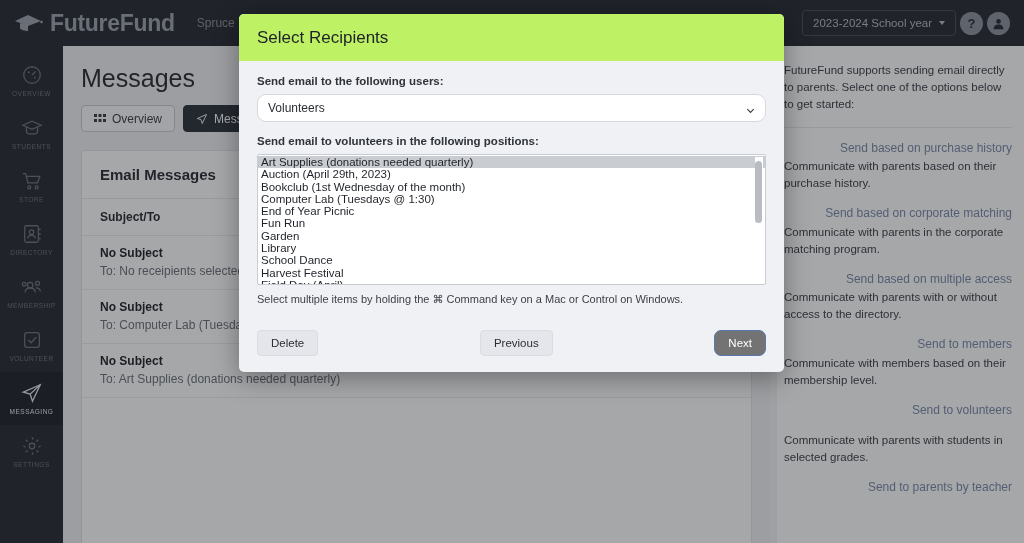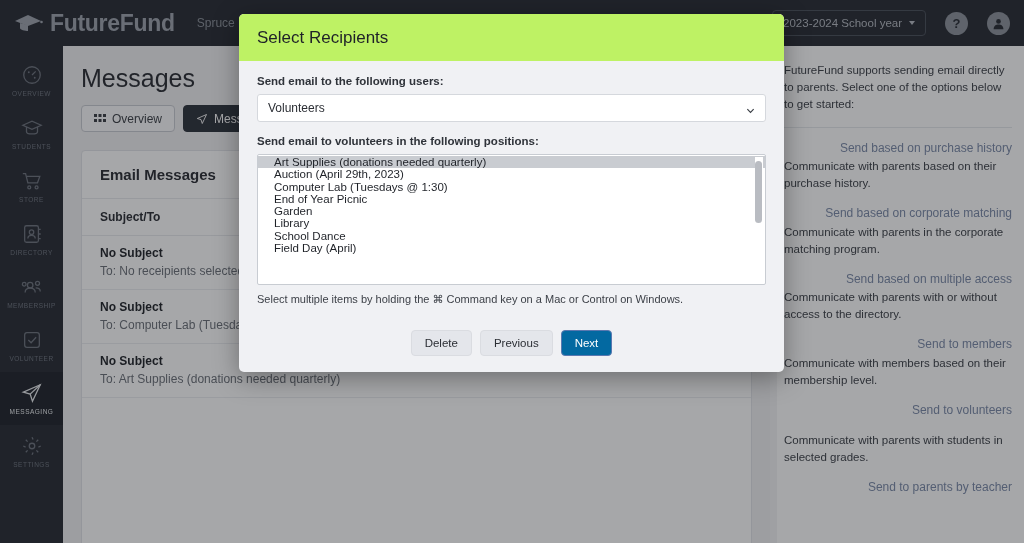--- a/index.html
+++ b/index.html
@@ -14,21 +14,21 @@
   
   .topbar {
     position: absolute; top: 0; left: 0; width: 1024px; height: 46px;
     background: #272b33; display: flex; align-items: center;
     padding: 0 14px; z-index: 5;
   }
   .logo-wrap { display: flex; align-items: center; gap: 6px; }
   .logo-mark { width: 30px; height: 20px; position: relative; }
   .logo-text { font-size: 23px; font-weight: bold; color: #9ea3ad; letter-spacing: -.3px; }
   .org-name { margin-left: 22px; font-size: 12px; color: #8a8f98; }
-  .topbar-right { margin-left: auto; display: flex; align-items: center; gap: 19px; text-align: center; }
+  .topbar-right { margin-left: auto; display: flex; align-items: center; gap: 4px; text-align: center; }
   .year-select {
     border: 1px solid #4a4f59; border-radius: 4px; height: 26px;
     display: flex; align-items: center; padding: 0 10px; gap: 7px;
     font-size: 11.5px; color: #b6bac2; background: transparent;
   }
   .caret-dn { width: 0; height: 0; border-left: 3.5px solid transparent;
     border-right: 3.5px solid transparent; border-top: 4px solid #b6bac2; }
   .circ-icon {
     width: 23px; height: 23px; border-radius: 50%; background: #8d929b;
     display: flex; align-items: center; justify-content: center;
@@ -105,42 +105,42 @@
   .modal {
     position: absolute; top: 14px; left: 239px; width: 545px;
     background: #f0f1f4; border-radius: 5px; z-index: 30;
     box-shadow: 0 6px 26px rgba(0,0,0,.35); overflow: hidden;
   }
   .modal-head { background: #bef264; padding: 14px 18px 13px 18px; }
   .modal-title { font-size: 17px; color: #1f2228; font-weight: normal; }
   .modal-body { padding: 14px 18px 6px 18px; }
   .field-label { font-size: 11.5px; font-weight: bold; color: #2f333a; margin-bottom: 7px; }
   .select-box {
-    height: 28px; background: #fff; border: 1px solid #d5d8dd; border-radius: 3px;
+    height: 28px; background: #fff; border: 1px solid #d5d8dd; border-radius: 9px;
     display: flex; align-items: center; padding: 0 10px;
     font-size: 12px; color: #2b2e34; margin-bottom: 13px;
   }
   .select-box .chev { margin-left: auto; width: 9px; height: 9px; }
   .listbox {
     background: #fff; border: 1px solid #c8ccd2; border-radius: 2px;
     height: 131px; overflow: hidden; position: relative;
   }
   .lb-inner { padding: 1px 0; }
-  .lb-item { font-size: 11.5px; color: #1f2228; padding: 0 16px; height: 12.3px;
+  .lb-item { font-size: 11.5px; color: #1f2228; padding: 0 3px; height: 12.3px;
     line-height: 12.3px; white-space: nowrap; }
   .lb-item.selected { background: #c9ccd1; }
   .lb-scroll { position: absolute; right: 2px; top: 2px; width: 8px; height: 127px; background: #fff; }
   .lb-thumb { position: absolute; right: 1px; top: 4px; width: 7px; height: 62px;
     background: #b9bcc2; border-radius: 4px; }
   .hint { font-size: 11px; color: #3d4148; padding: 8px 0 0 0; }
-  .modal-foot { padding: 18px 18px 16px 18px; display: flex; justify-content: center; gap: 8px; }
+  .modal-foot { padding: 18px 18px 16px 18px; display: flex; justify-content: space-between; gap: 8px; }
   .btn { height: 26px; border-radius: 4px; padding: 0 13px; font-size: 11.5px;
     display: flex; align-items: center; border: 1px solid transparent; }
   .btn-default { background: #e4e6eb; color: #2b2e34; border-color: #dadce1; }
-  .btn-primary { background: #0369a1; color: #fff; border-color: #5a78b0; }
+  .btn-primary { background: #737373; color: #fff; border-color: #5a78b0; border-radius: 7px; }
 </style>
 </head>
 <body>
 
 <div id="app">
 
   <div class="topbar">
     <div class="logo-wrap">
       <span class="logo-mark">
         <svg viewBox="0 0 30 20">
@@ -343,25 +343,28 @@
           <svg viewBox="0 0 10 10" fill="none" stroke="#3a3e45" stroke-width="1.3">
               <path d="M1.5 3.5 L5 7 L8.5 3.5"></path>
             </svg>
         </span>
       </div>
       <div class="field-label">Send email to volunteers in the following positions:</div>
       <div class="listbox">
         <div class="lb-inner">
           <div class="lb-item selected">Art Supplies (donations needed quarterly)</div>
           <div class="lb-item">Auction (April 29th, 2023)</div>
+          <div class="lb-item">Bookclub (1st Wednesday of the month)</div>
           <div class="lb-item">Computer Lab (Tuesdays @ 1:30)</div>
           <div class="lb-item">End of Year Picnic</div>
+          <div class="lb-item">Fun Run</div>
           <div class="lb-item">Garden</div>
           <div class="lb-item">Library</div>
           <div class="lb-item">School Dance</div>
+          <div class="lb-item">Harvest Festival</div>
           <div class="lb-item">Field Day (April)</div>
         </div>
         <div class="lb-scroll">
           <div class="lb-thumb"></div>
         </div>
       </div>
       <div class="hint">Select multiple items by holding the ⌘ Command key on a Mac or Control on Windows.</div>
     </div>
     <div class="modal-foot">
       <button class="btn btn-default">Delete</button>

